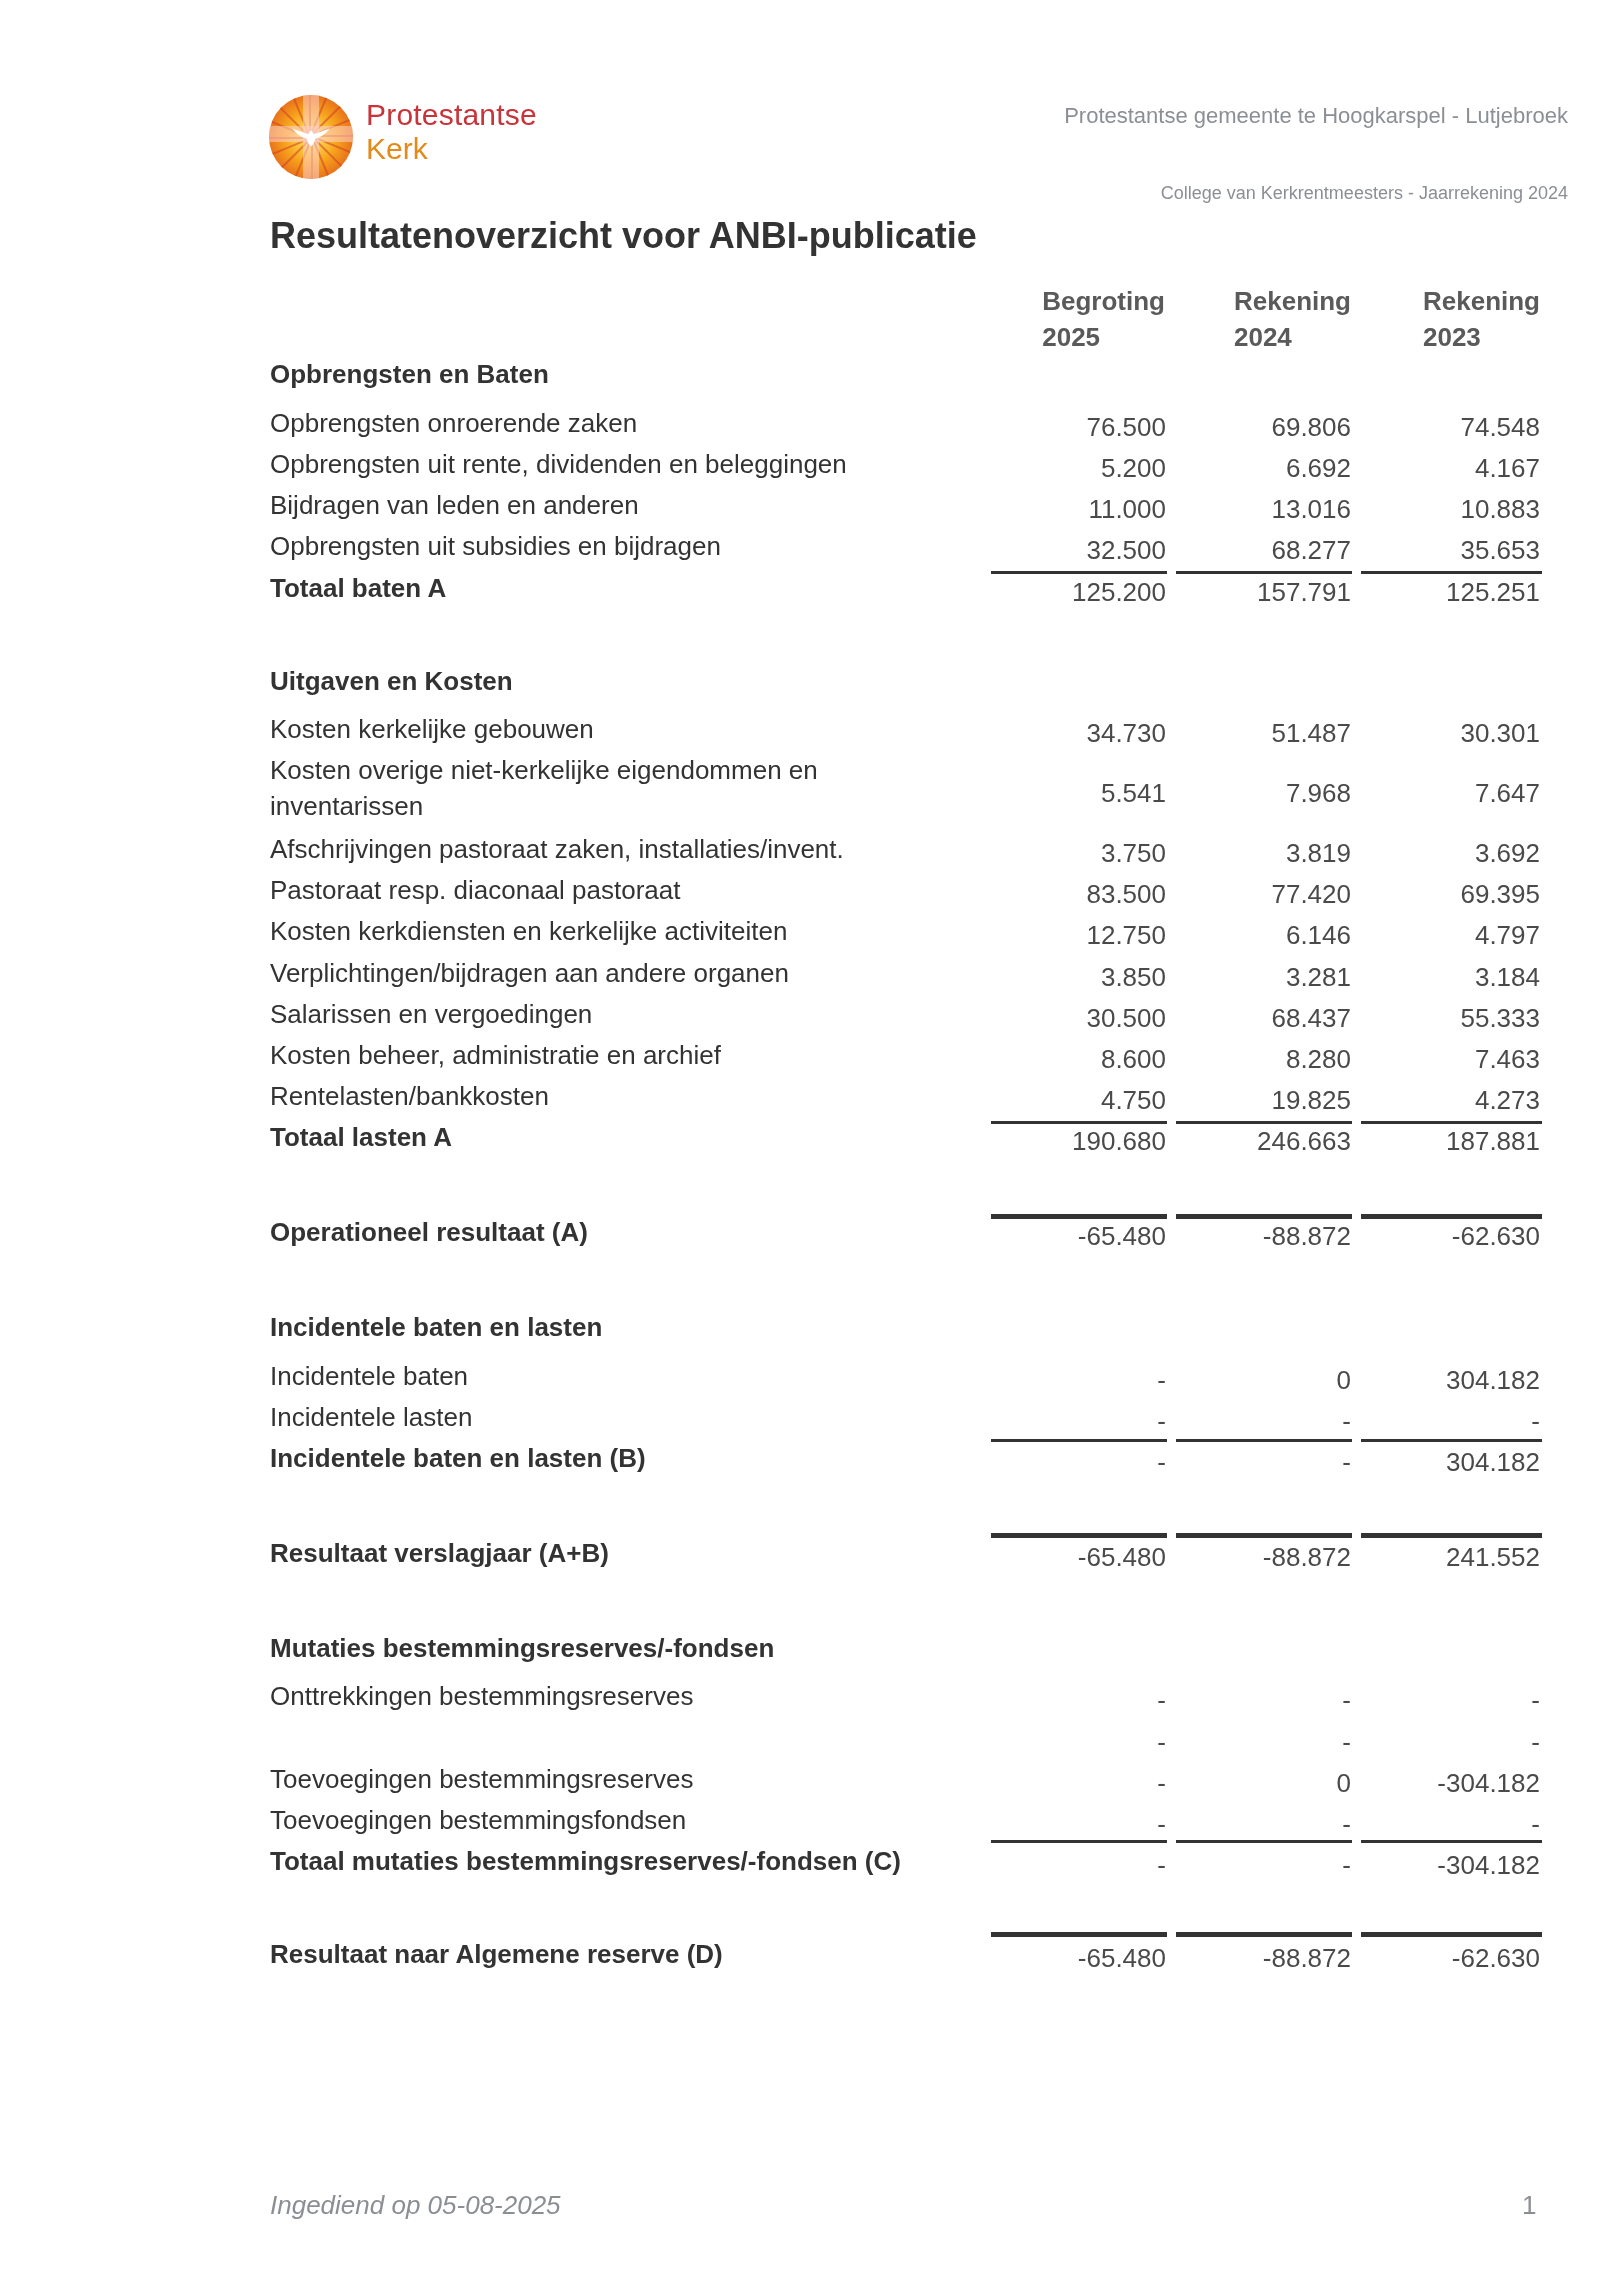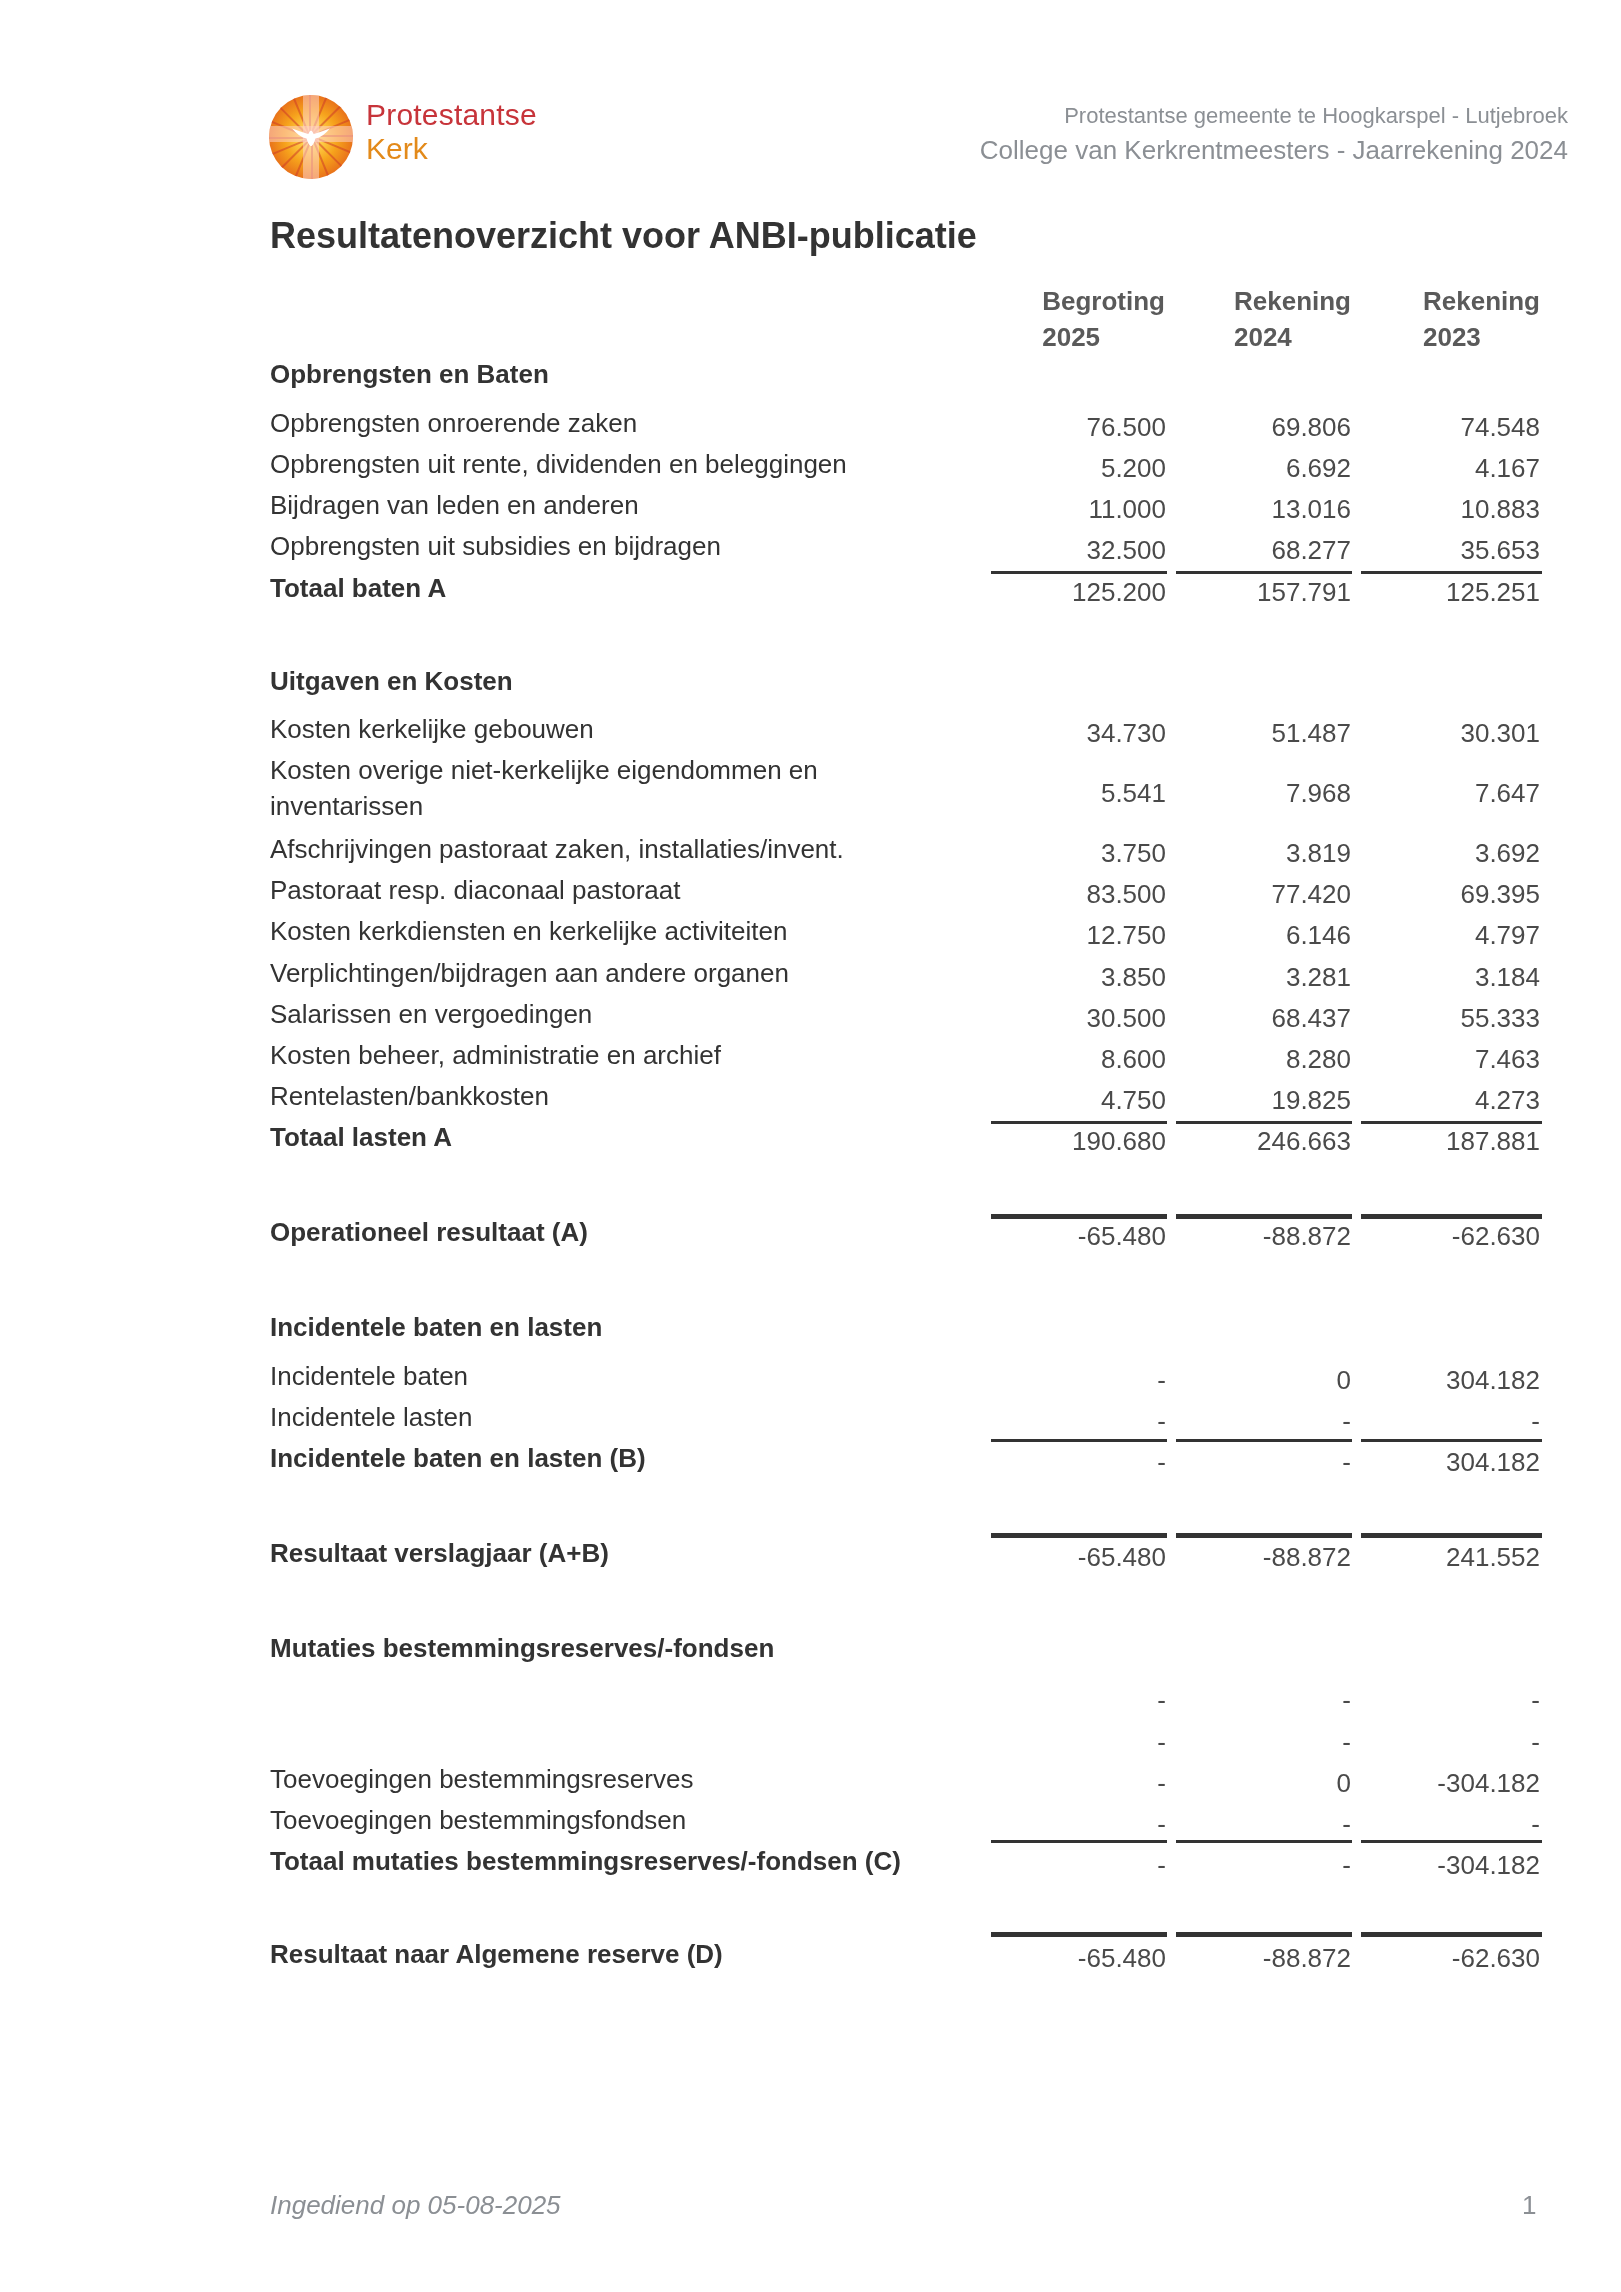--- a/index.html
+++ b/index.html
@@ -13,21 +13,21 @@
     background: radial-gradient(circle at 50% 50%, #fff7d0 0%, #ffd24a 18%, #f6a21c 45%, #e9741a 70%, #d94a2a 100%); }
   .logo-mark .ray { position: absolute; left: 50%; top: 50%; width: 1.8px; height: 45px; background: rgba(205,60,40,0.55); transform-origin: 0 0; }
   .logo-mark .cross-v { position: absolute; left: 34px; top: 0; width: 16px; height: 84px; background: rgba(255,210,200,0.55); }
   .logo-mark .cross-h { position: absolute; left: 0; top: 31px; width: 84px; height: 16px; background: rgba(255,210,200,0.55); }
   .logo-mark .dove { position: absolute; left: 23px; top: 30px; width: 38px; height: 21.5px; }
   .logo-text1 { position: absolute; left: 97px; top: 5.4px; font-size: 30px; color: #c7343a; letter-spacing: 0.2px; white-space: nowrap; }
   .logo-text2 { position: absolute; left: 97px; top: 39px; font-size: 30px; color: #e38a1a; white-space: nowrap; }
 
   .hdr-right { position: absolute; right: 54px; top: 99px; text-align: right; color: #8b8f94; }
   .hdr-right .l1 { font-size: 22px; font-weight: normal; line-height: 34px; white-space: nowrap; }
-  .hdr-right .l2 { font-size: 26px; line-height: 34px; white-space: nowrap; }
+  .hdr-right .l2 { font-size: 18px; line-height: 34px; white-space: nowrap; margin-top: 43px; }
 
   .title { position: absolute; left: 270px; top: 215px; font-size: 36px; font-weight: bold; color: #333333; white-space: nowrap; }
 
   .colhead { position: absolute; top: 283px; font-size: 26px; font-weight: bold; color: #5a5a5a; line-height: 36px; }
   .c1 { right: 457px; } .c2 { right: 271px; } .c3 { right: 82px; }
 
   .row { position: absolute; left: 270px; width: 1272px; height: 41px; }
   .row .lbl { position: absolute; left: 0; top: 0; font-size: 26px; color: #333333; white-space: nowrap; line-height: 36px; }
   .row .lbl.bold { font-weight: bold; }
   .row .val { position: absolute; top: 3.6px; font-size: 26px; color: #4a4a4a; text-align: right; width: 179px; line-height: 36px; }
@@ -241,20 +241,21 @@
   <div class="lbl bold">Resultaat verslagjaar (A+B)</div>
   <div class="val v1">-65.480</div>
   <div class="val v2">-88.872</div>
   <div class="val v3">241.552</div>
 </div>
 
 <div class="row" style="top:1630px">
   <div class="lbl bold">Mutaties bestemmingsreserves/-fondsen</div>
 </div>
 <div class="row" style="top:1678px">
+  <div class="lbl">Onttrekkingen bestemmingsreserves</div>
   <div class="val v1">-</div>
   <div class="val v2">-</div>
   <div class="val v3">-</div>
 </div>
 <div class="row" style="top:1720px">
   <div class="val v1">-</div>
   <div class="val v2">-</div>
   <div class="val v3">-</div>
 </div>
 <div class="row" style="top:1761px">

